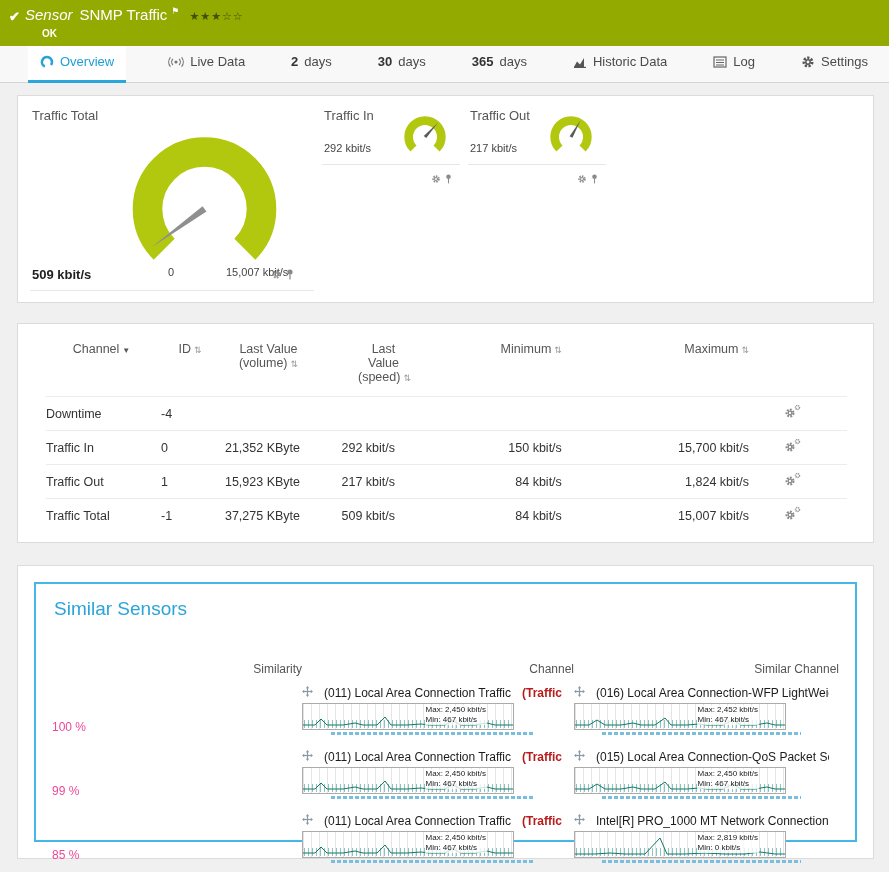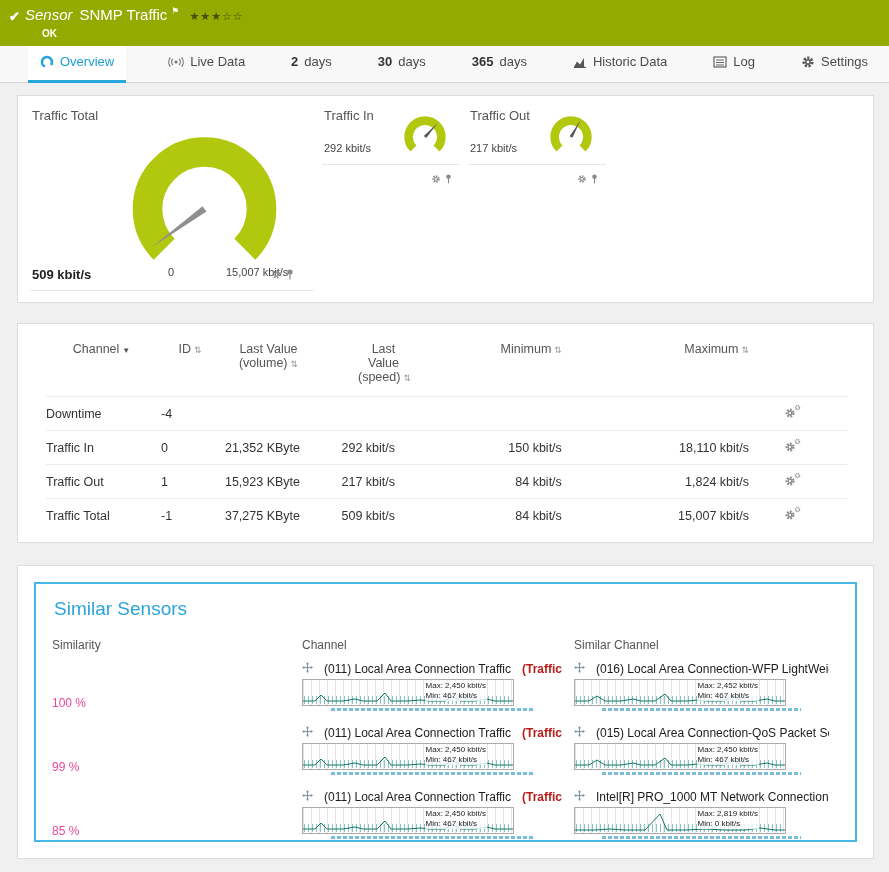--- a/index.html
+++ b/index.html
@@ -76,21 +76,21 @@
   .sort { font-size:9px; color:#9a9a9a; margin-left:3px; }
   .sort.desc { color:#555; font-size:8px; }
   .gears { position:relative; display:inline-block; width:17px; height:14px; cursor:pointer; }
   .gears svg.gA { position:absolute; left:0; bottom:0; }
   .gears svg.gB { position:absolute; right:0; top:-1px; }
 
   
   .sim-box { border:2px solid #45b8e8; padding:12px 16px 10px; height:100%; }
   .sim-title { font-size:19px; font-weight:400; color:#2ba4da; margin:2px 0 0 2px; }
   .sim-head, .sim-row { display:grid; grid-template-columns:250px 272px 1fr; }
-  .sim-head { font-size:12px; color:#555; margin:18px 0 10px; }
+  .sim-head { font-size:12px; color:#555; margin:42px 0 10px;text-align:right; }
   .sim-row { margin-bottom:15px; }
   .sim-sim { align-self:end; font-size:12px; color:#ec4899; padding-bottom:1px; }
   .sim-cell { overflow:hidden; padding-right:10px; }
   .chan-line { display:flex; align-items:center; gap:11px; font-size:12px; color:#1b1b1b; margin-bottom:3px; white-space:nowrap; overflow:hidden; }
   .chan-name { cursor:pointer; }
   .chan-suffix { color:#b91c1c;font-weight:bold; }
   .spark {
     position:relative; width:212px; height:27px; border:1px solid #ababab; background:#fff;
     background-image:repeating-linear-gradient(90deg,#e4e4e4 0,#e4e4e4 1px,transparent 1px,transparent 8px);
     cursor:pointer;
@@ -280,21 +280,21 @@
               </svg><svg class="gB" width="7" height="7" viewBox="0 0 12 12">
                 <circle cx="6" cy="6" r="3.4" fill="none" stroke="#8a8a8a" stroke-width="2.6" stroke-dasharray="1.8 1.3"></circle>
               </svg></span></td>
       </tr>
       <tr>
         <td>Traffic In</td>
         <td>0</td>
         <td class="r">21,352 KByte</td>
         <td class="r">292 kbit/s</td>
         <td class="r">150 kbit/s</td>
-        <td class="r">18,110 kbit/s</td>
+        <td class="r">15,700 kbit/s</td>
         <td class="set"><span class="gears"><svg class="gA" width="12" height="12" viewBox="0 0 12 12">
                 <circle cx="6" cy="6" r="3.4" fill="none" stroke="#8a8a8a" stroke-width="2.2" stroke-dasharray="1.8 1.3"></circle>
                 <circle cx="6" cy="6" r="1.8" fill="none" stroke="#8a8a8a" stroke-width="1.3"></circle>
               </svg><svg class="gB" width="7" height="7" viewBox="0 0 12 12">
                 <circle cx="6" cy="6" r="3.4" fill="none" stroke="#8a8a8a" stroke-width="2.6" stroke-dasharray="1.8 1.3"></circle>
               </svg></span></td>
       </tr>
       <tr>
         <td>Traffic Out</td>
         <td>1</td>

